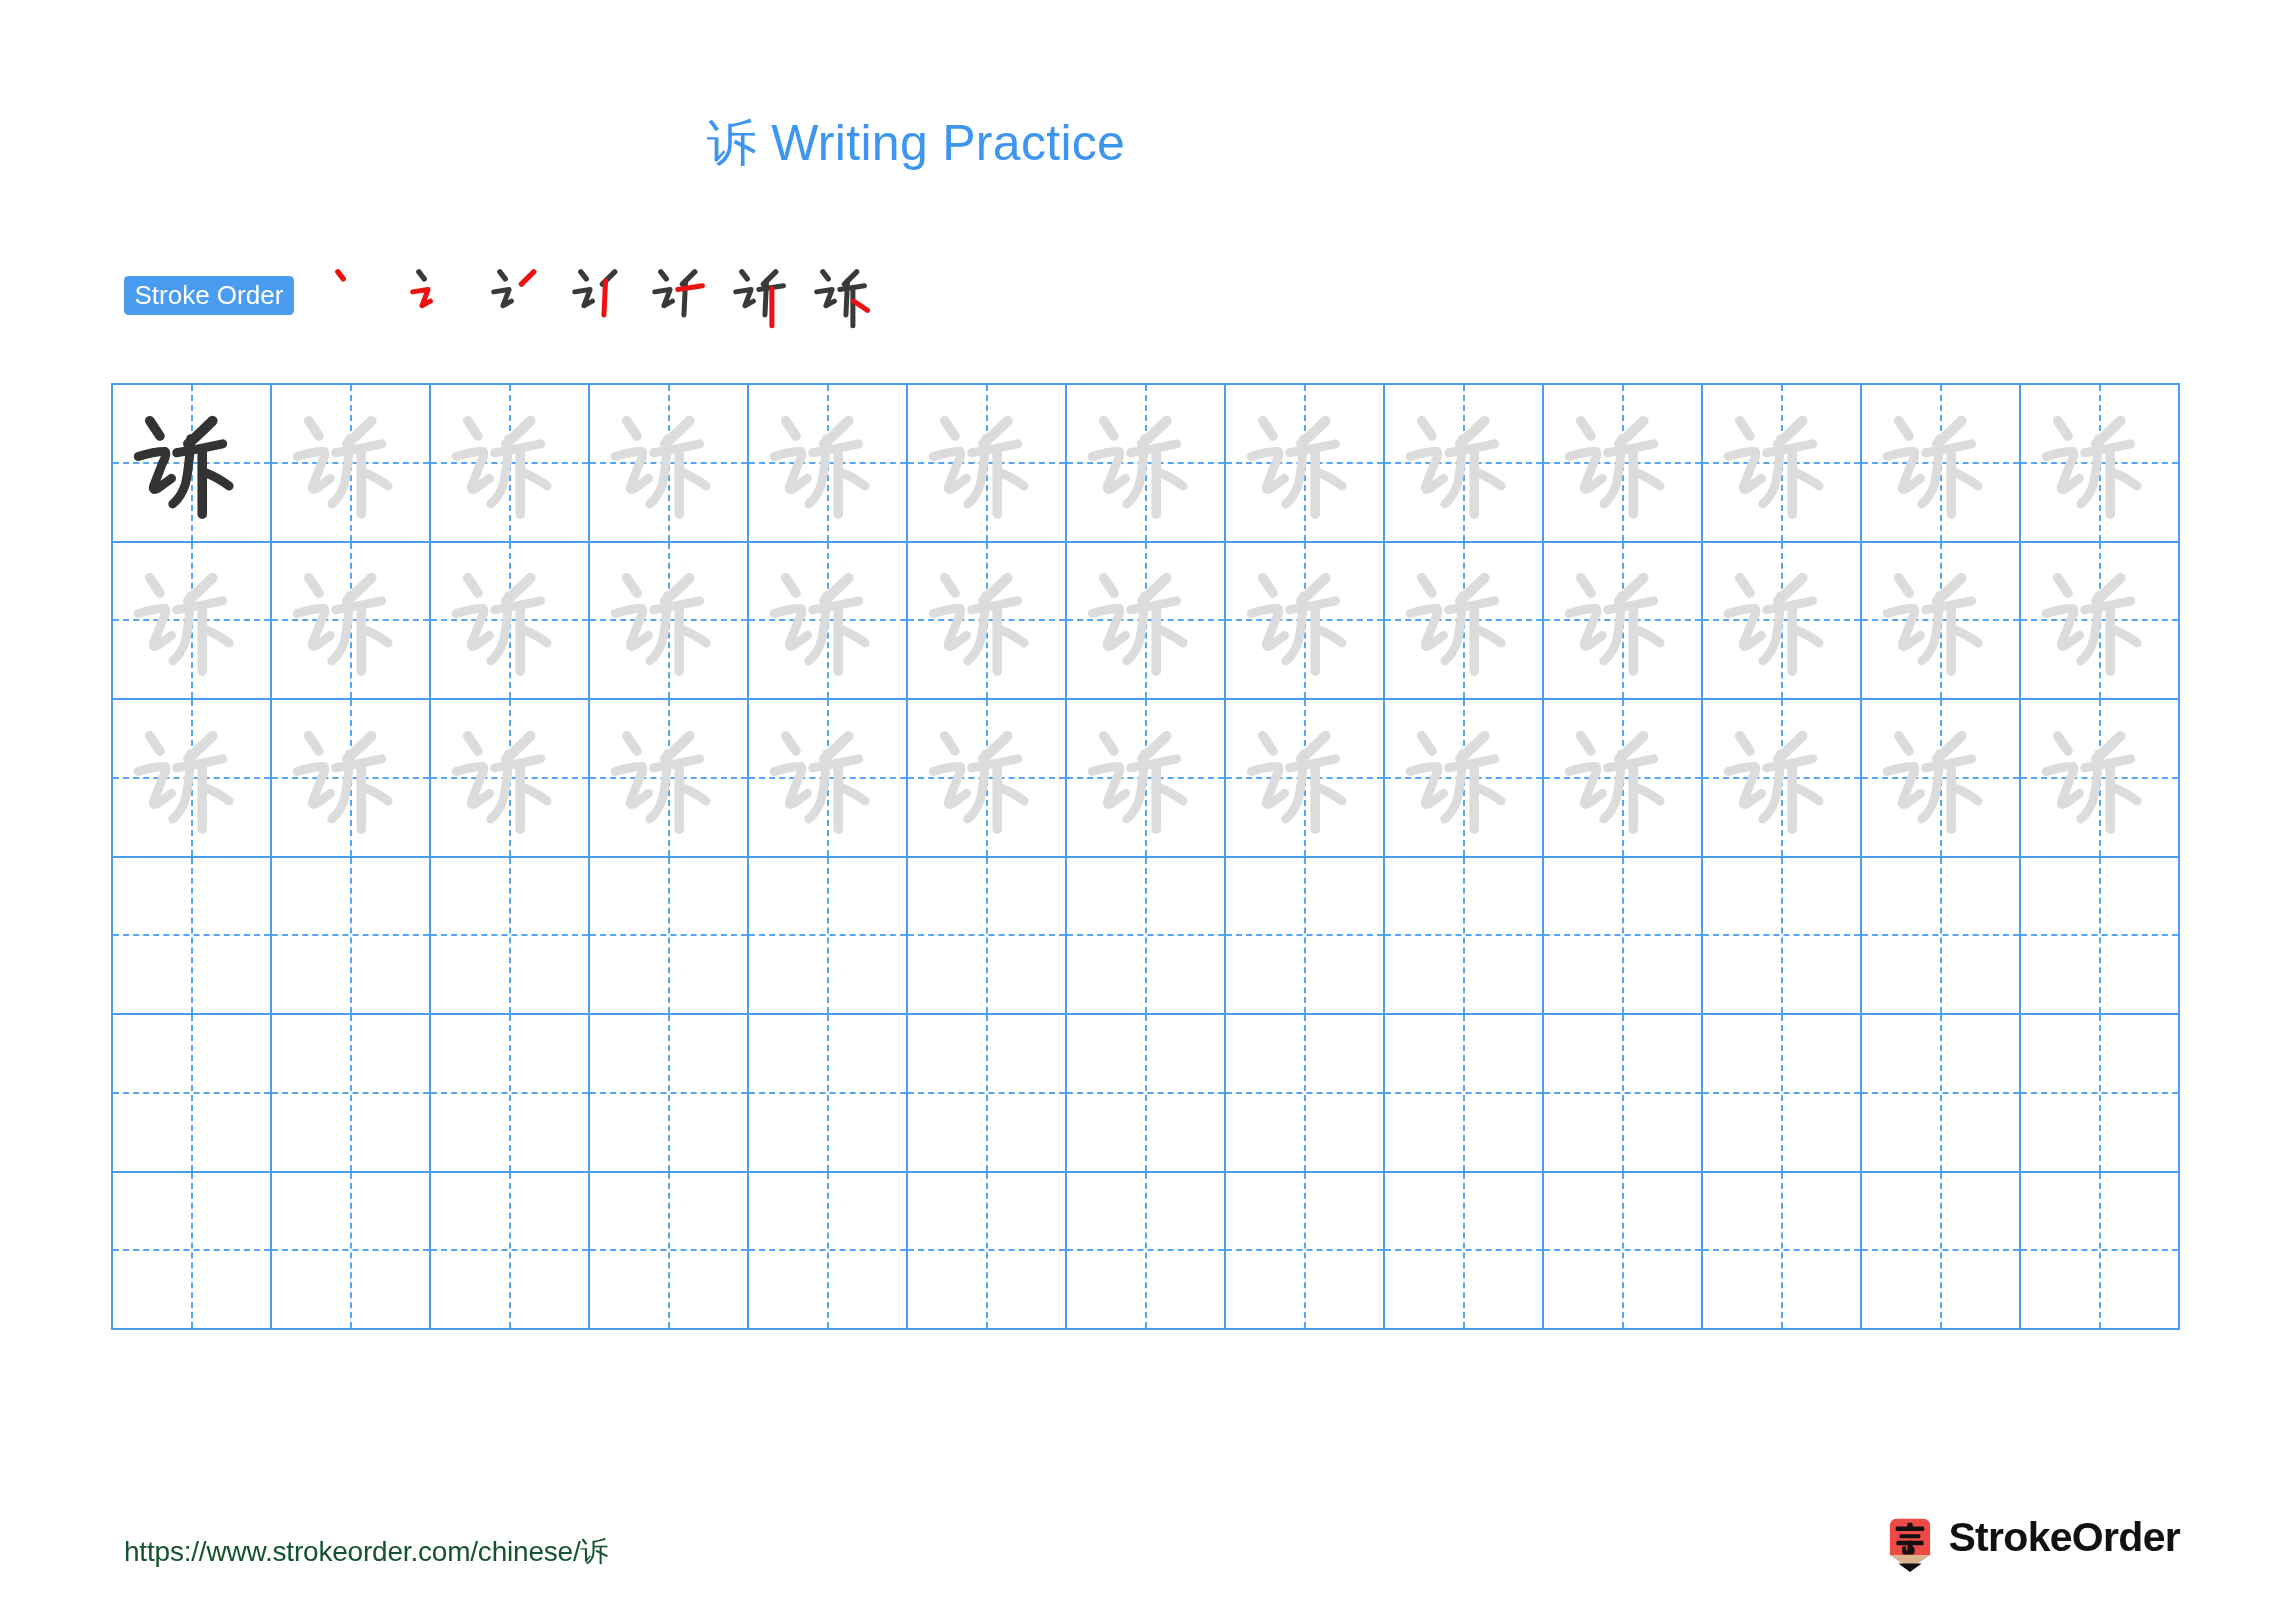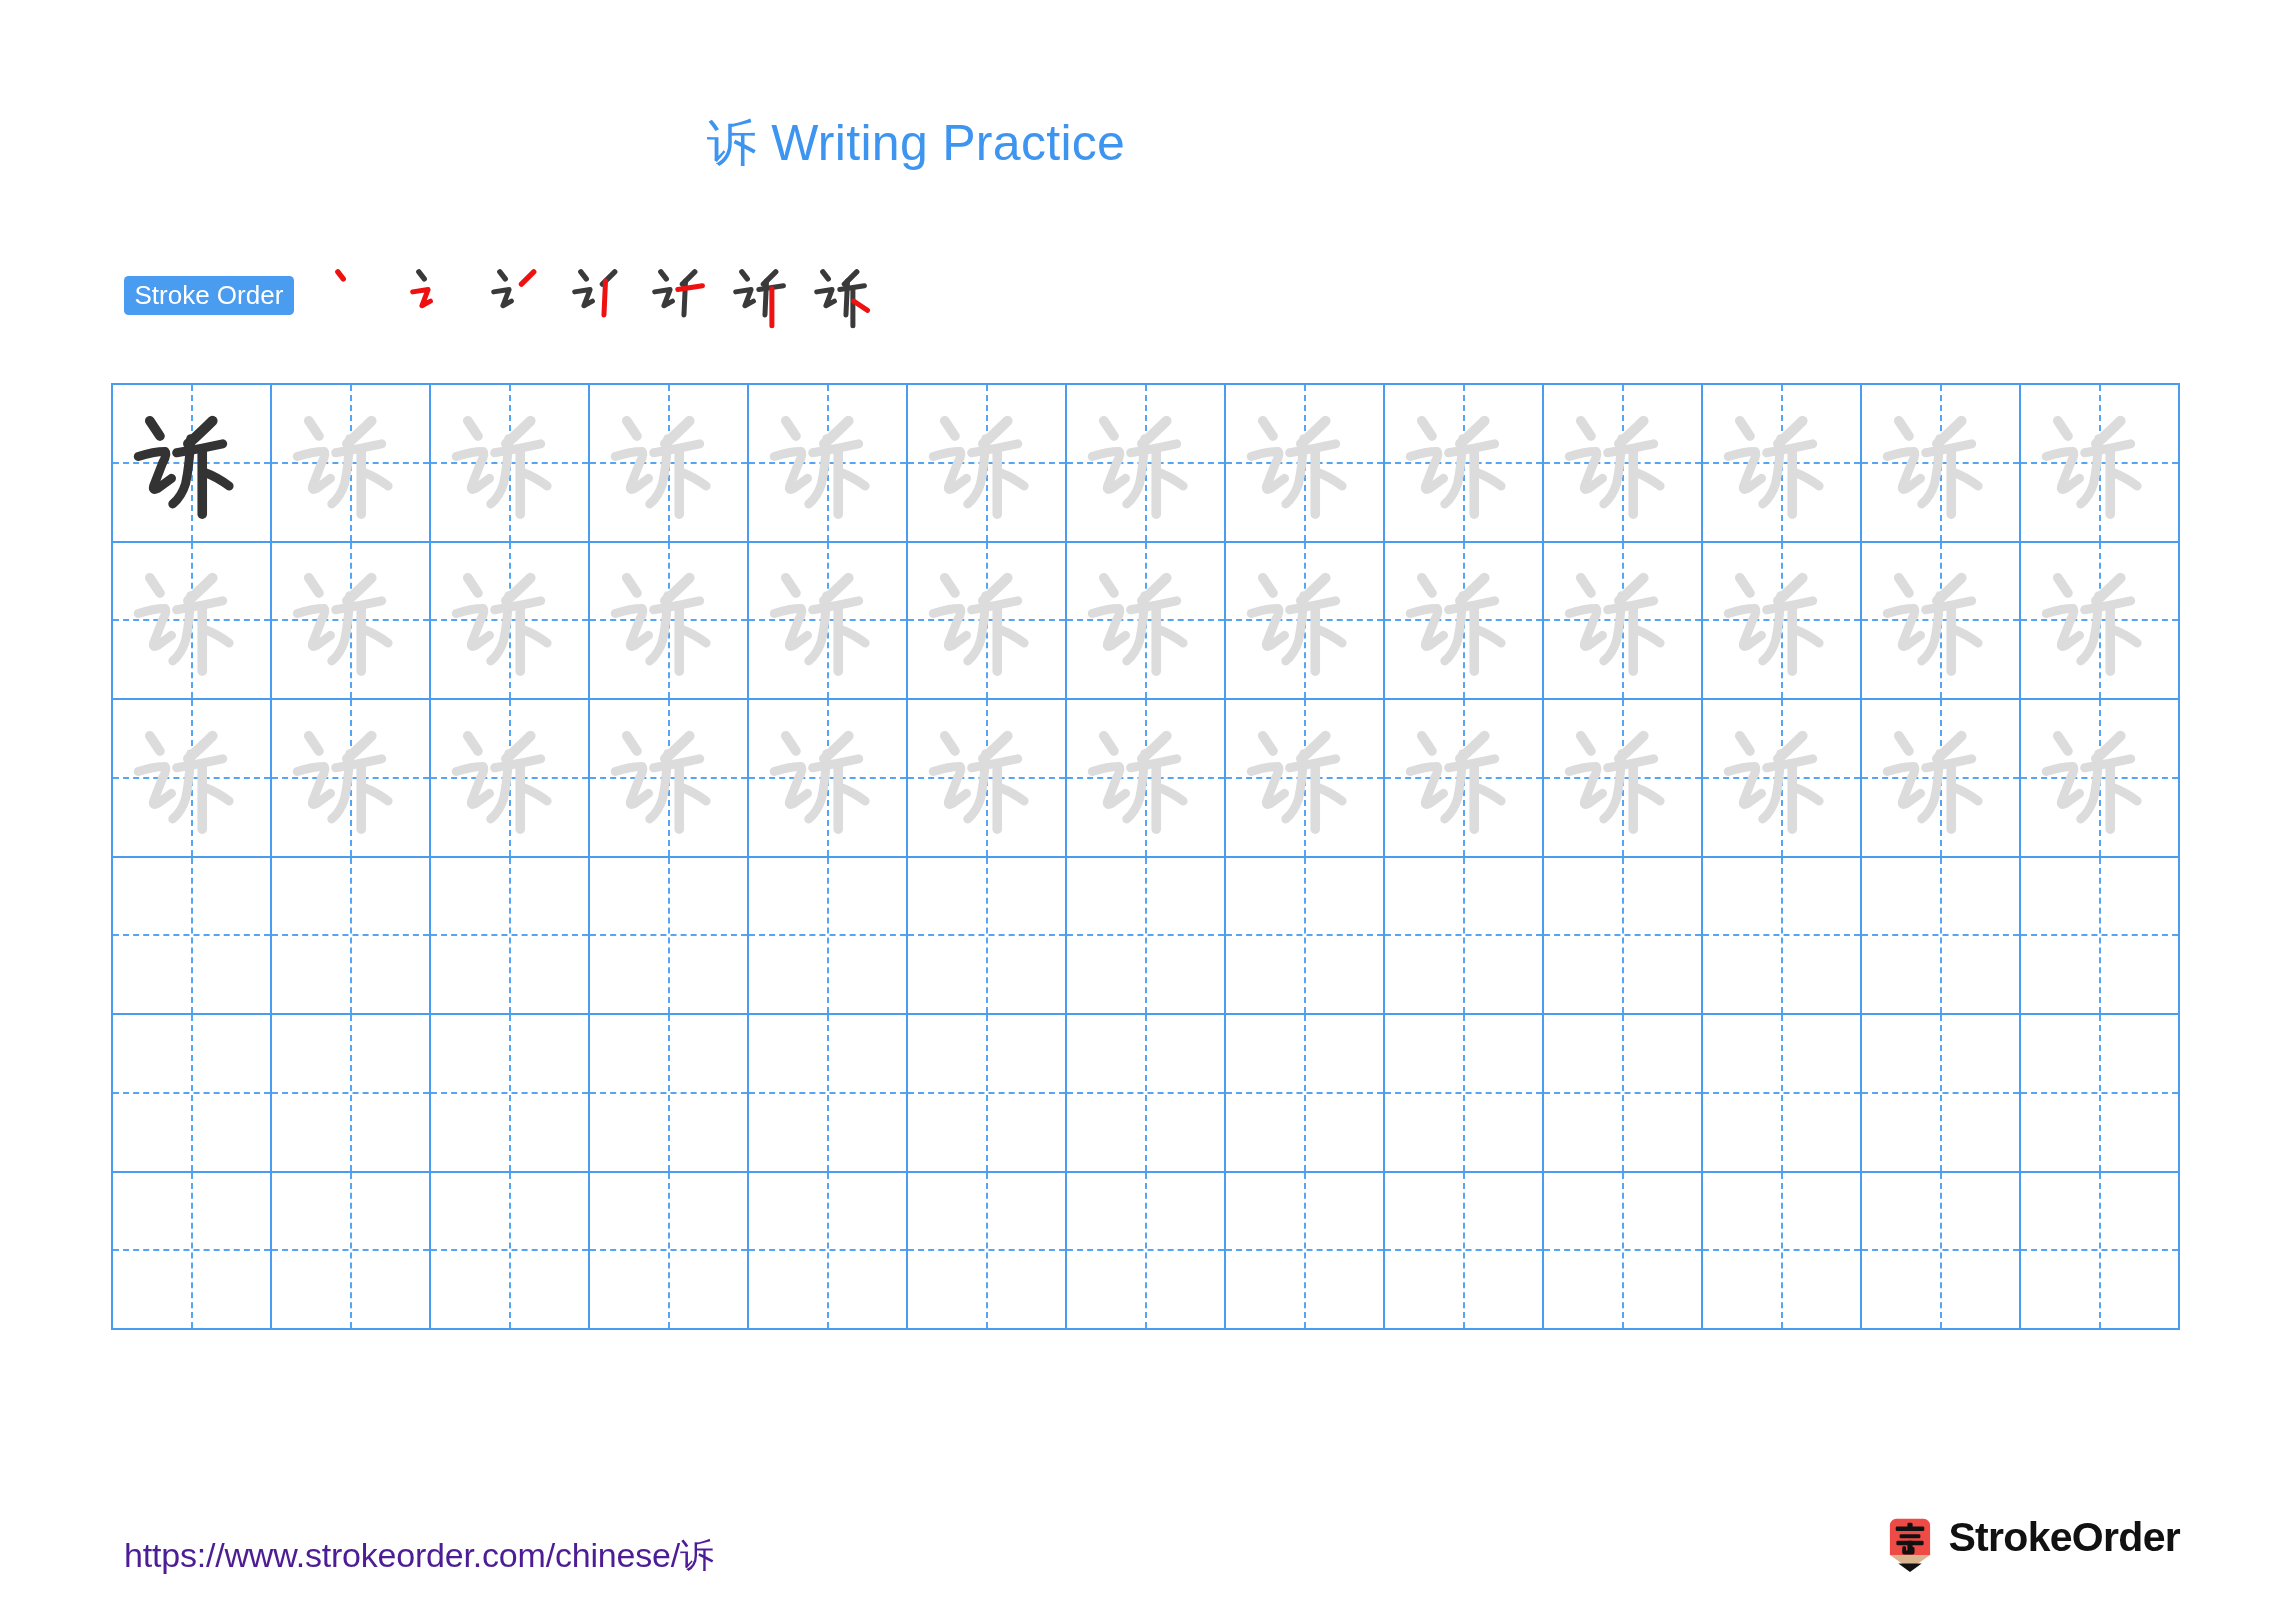--- a/index.html
+++ b/index.html
@@ -128,22 +128,22 @@
     display: block;
     width: 128px;
     height: 128px;
   }
 
   
   .footer-url {
     position: absolute;
     left: 124px;
     top: 1533px;
-    font-size: 34px;
-    color: #4c1d95;
+    font-size: 28px;
+    color: #14532d;
     white-space: nowrap;
     letter-spacing: -0.2px;
     text-align: center;
   }
   .footer-brand {
     position: absolute;
     right: 115px;
     top: 1517px;
     display: flex;
     height: 60px;

